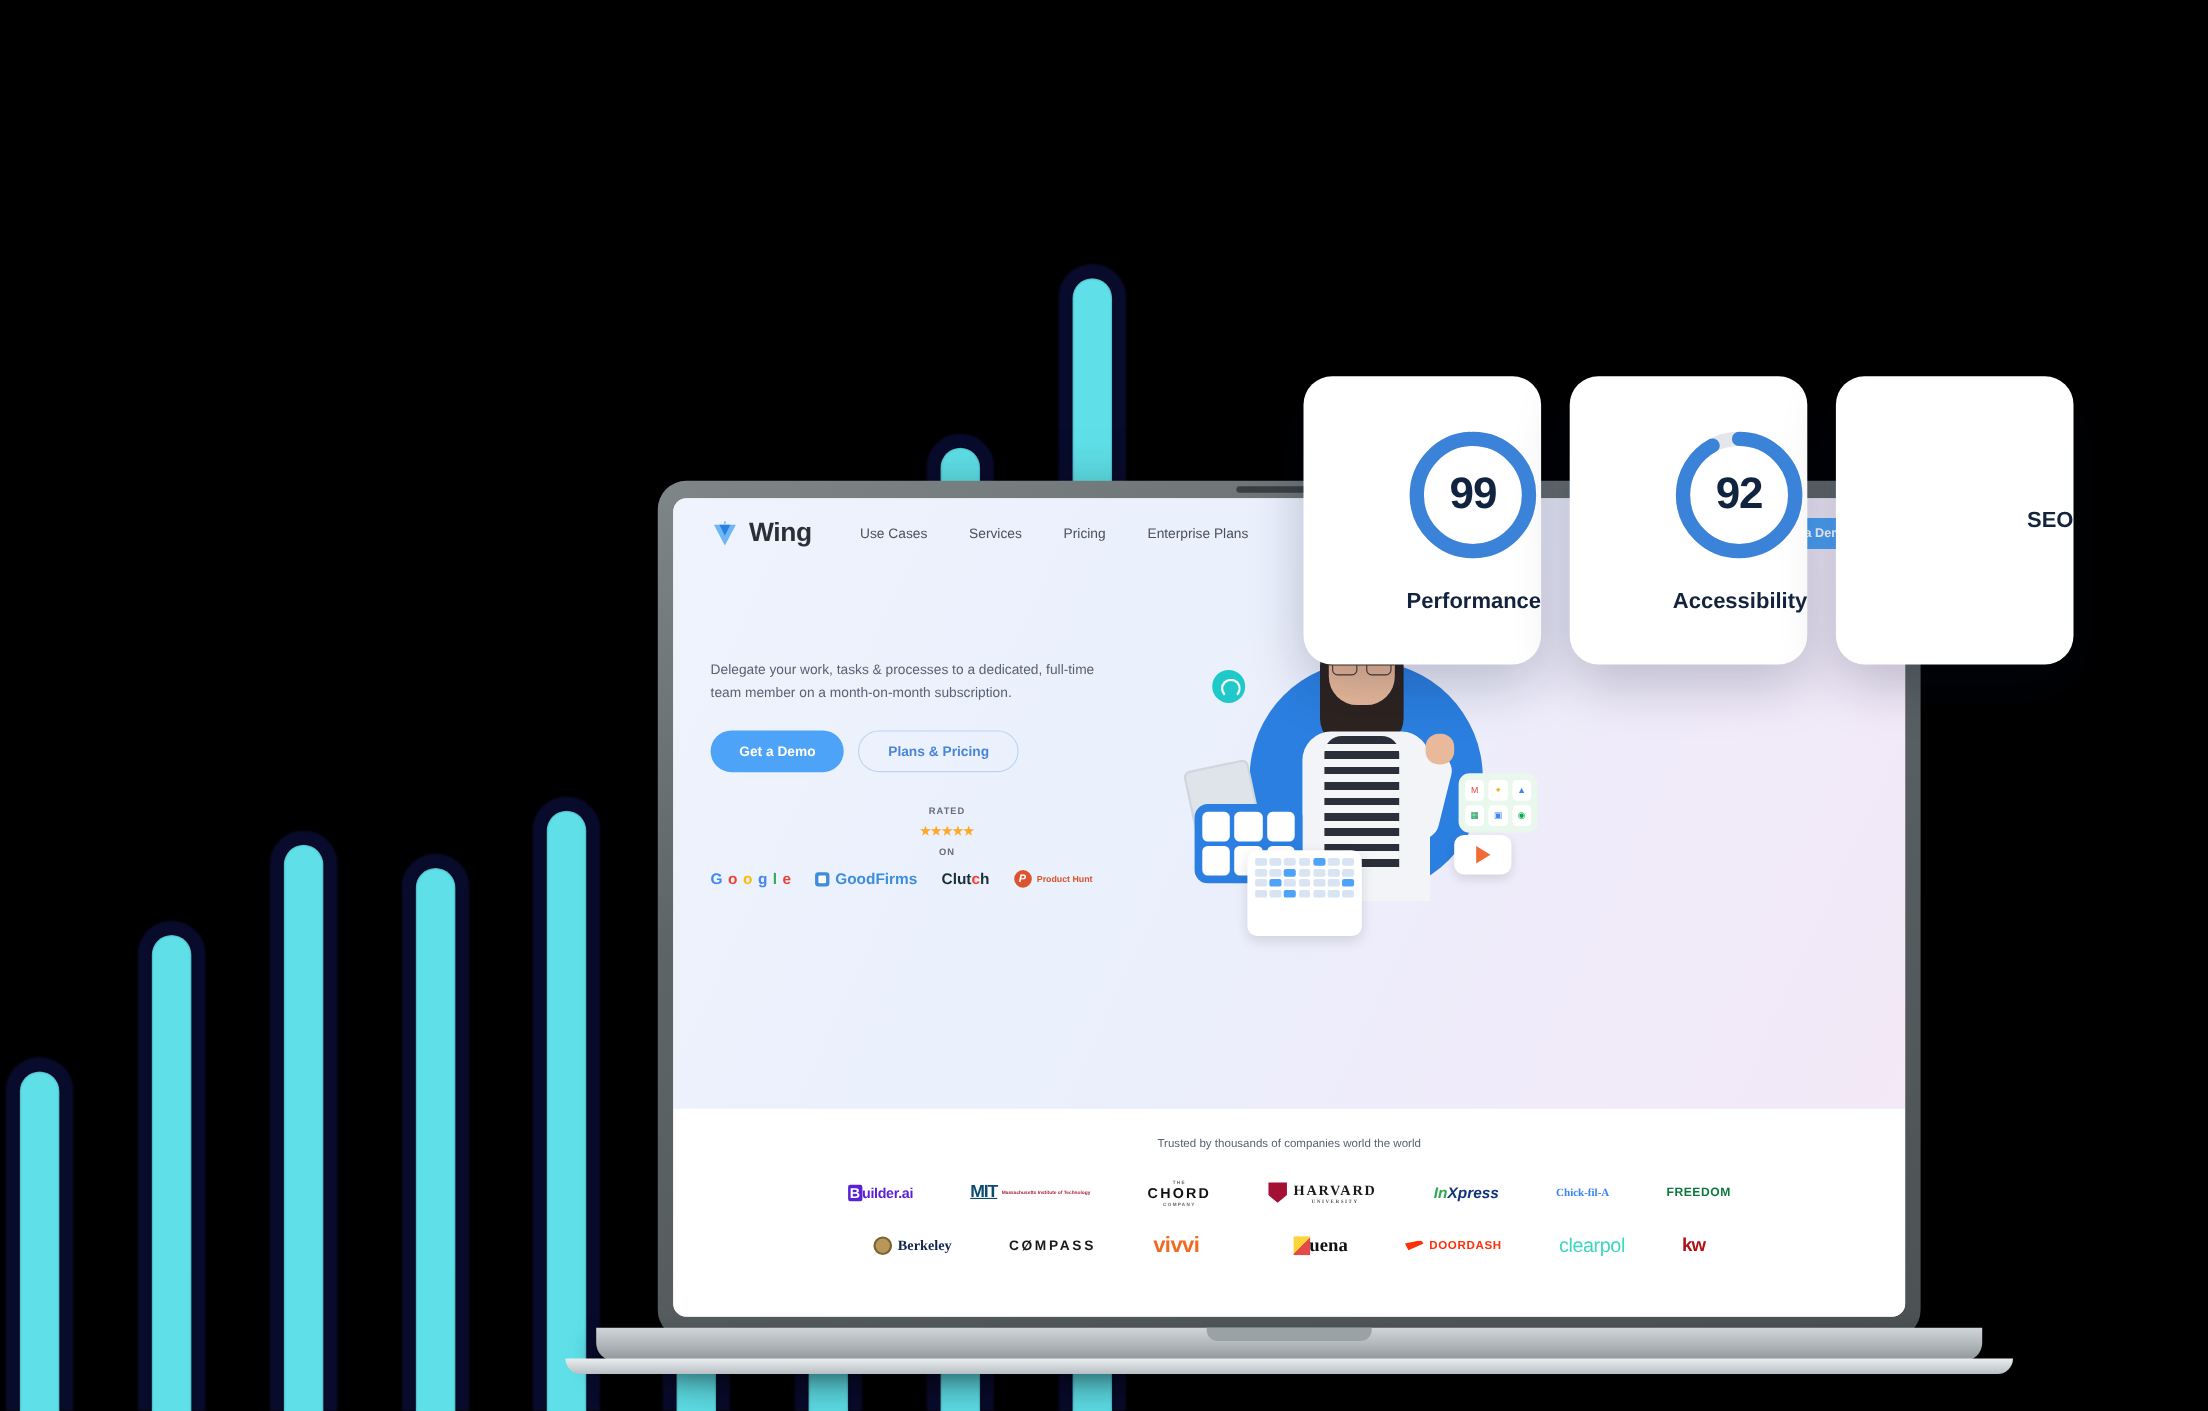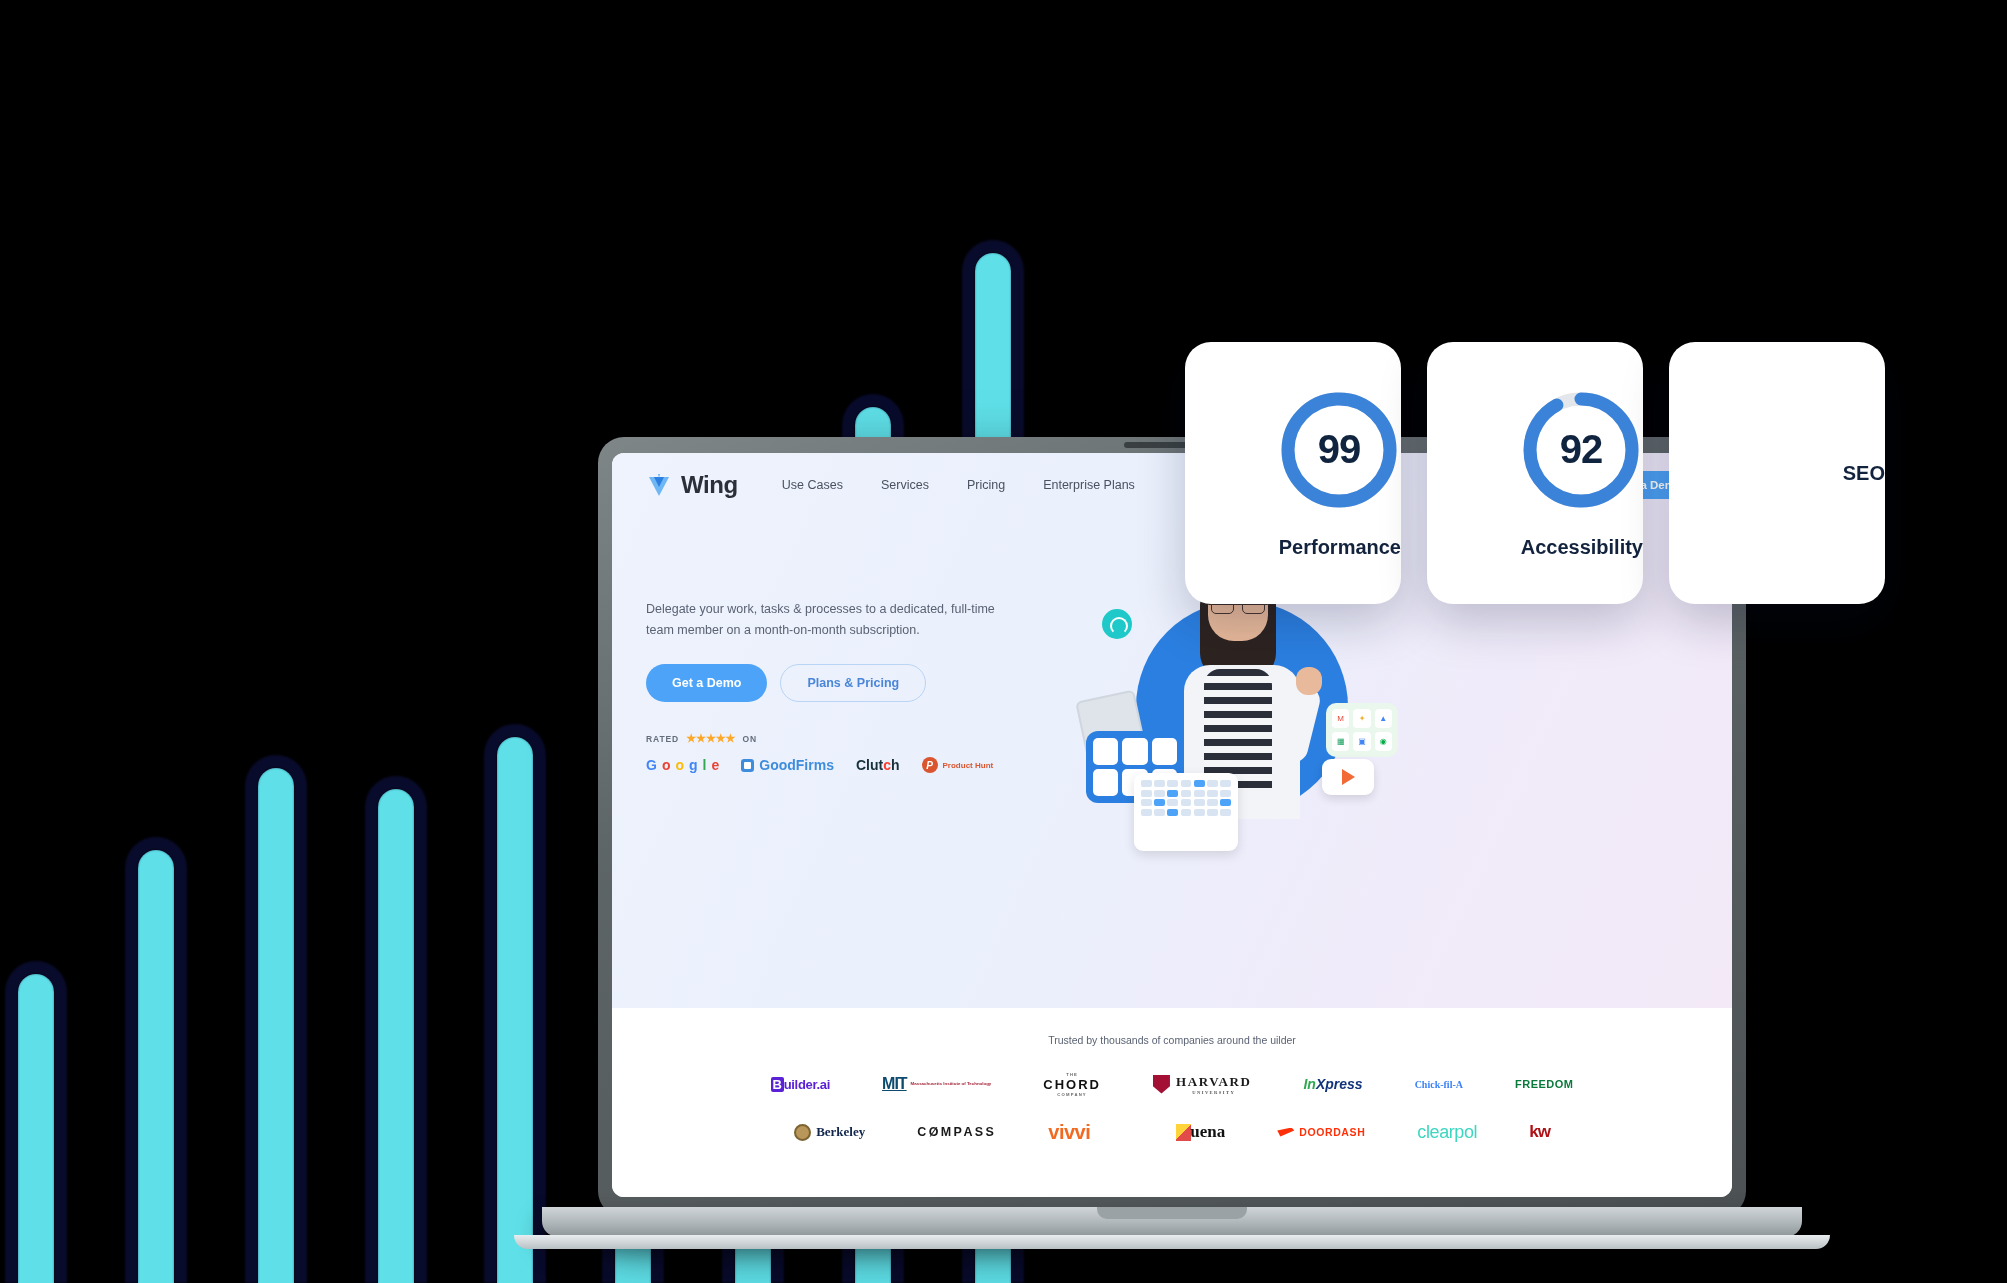--- a/index.html
+++ b/index.html
@@ -54,21 +54,21 @@
   .hcol { width:430px; padding-top:22px; }
   h1.headline { font-size:40px; line-height:1.12; font-weight:800; color:#4b5261;
                 letter-spacing:-1px; }
   .sub { margin-top:20px; font-size:12.5px; line-height:1.65; color:#5a6273; max-width:358px; }
   .btnrow { margin-top:24px; display:flex; gap:13px; }
   .btn-primary { background:#4da3f7; color:#fff; font-size:12.5px; font-weight:700;
     padding:11px 26px; border-radius:22px; border:none; white-space:nowrap; }
   .btn-outline { background:transparent; color:#4a86d8; font-size:12.5px; font-weight:700;
     padding:11px 26px; border-radius:22px; border:1.5px solid #b9d4f5; white-space:nowrap; }
   .ratedrow { margin-top:30px; display:flex; align-items:center; gap:7px;
-    font-size:8.5px; font-weight:700; letter-spacing:.9px; color:#656d7c; }
+    font-size:8.5px; font-weight:700; letter-spacing:.9px; color:#656d7c;flex-direction:column; }
   .stars { color:#FFA726; font-size:11px; letter-spacing:0px; }
   .ratelogos { margin-top:12px; display:flex; align-items:center; gap:22px; }
   .rl { font-size:14px; font-weight:700; display:flex; align-items:center; gap:5px; }
   .g1{color:#4285F4}.g2{color:#EA4335}.g3{color:#FBBC05}.g4{color:#34A853}
   .gfbox{width:13px;height:13px;background:#3e8ddd;border-radius:3px;
     display:inline-block;position:relative}
   .gfbox::after{content:"";position:absolute;left:3px;top:3px;width:7px;height:7px;
     background:#fff;border-radius:1px}
   .phcircle{width:16px;height:16px;border-radius:50%;background:#DA552F;color:#fff;
     font-size:10px;display:flex;align-items:center;justify-content:center;font-weight:800}
@@ -333,21 +333,21 @@
                   <span style="color:#00AC47">◉</span>
                 </div>
                 <div class="playbtn">
                   <i class="playtri"></i>
                 </div>
               </div>
             </div>
           </div>
 
           <div class="trusted">
-            <div class="trustedtitle">Trusted by thousands of companies around the uilder</div>
+            <div class="trustedtitle">Trusted by thousands of companies world the world</div>
 
             <div class="logorow">
               <span class="logo lg-builder">
                   <b>B</b>
                   <span>uilder.ai</span>
                 </span>
               <span class="logo">
                 <span class="lg-mit">MIT</span>
                 <span class="lg-mitsub">Massachusetts Institute of Technology</span>
               </span>

